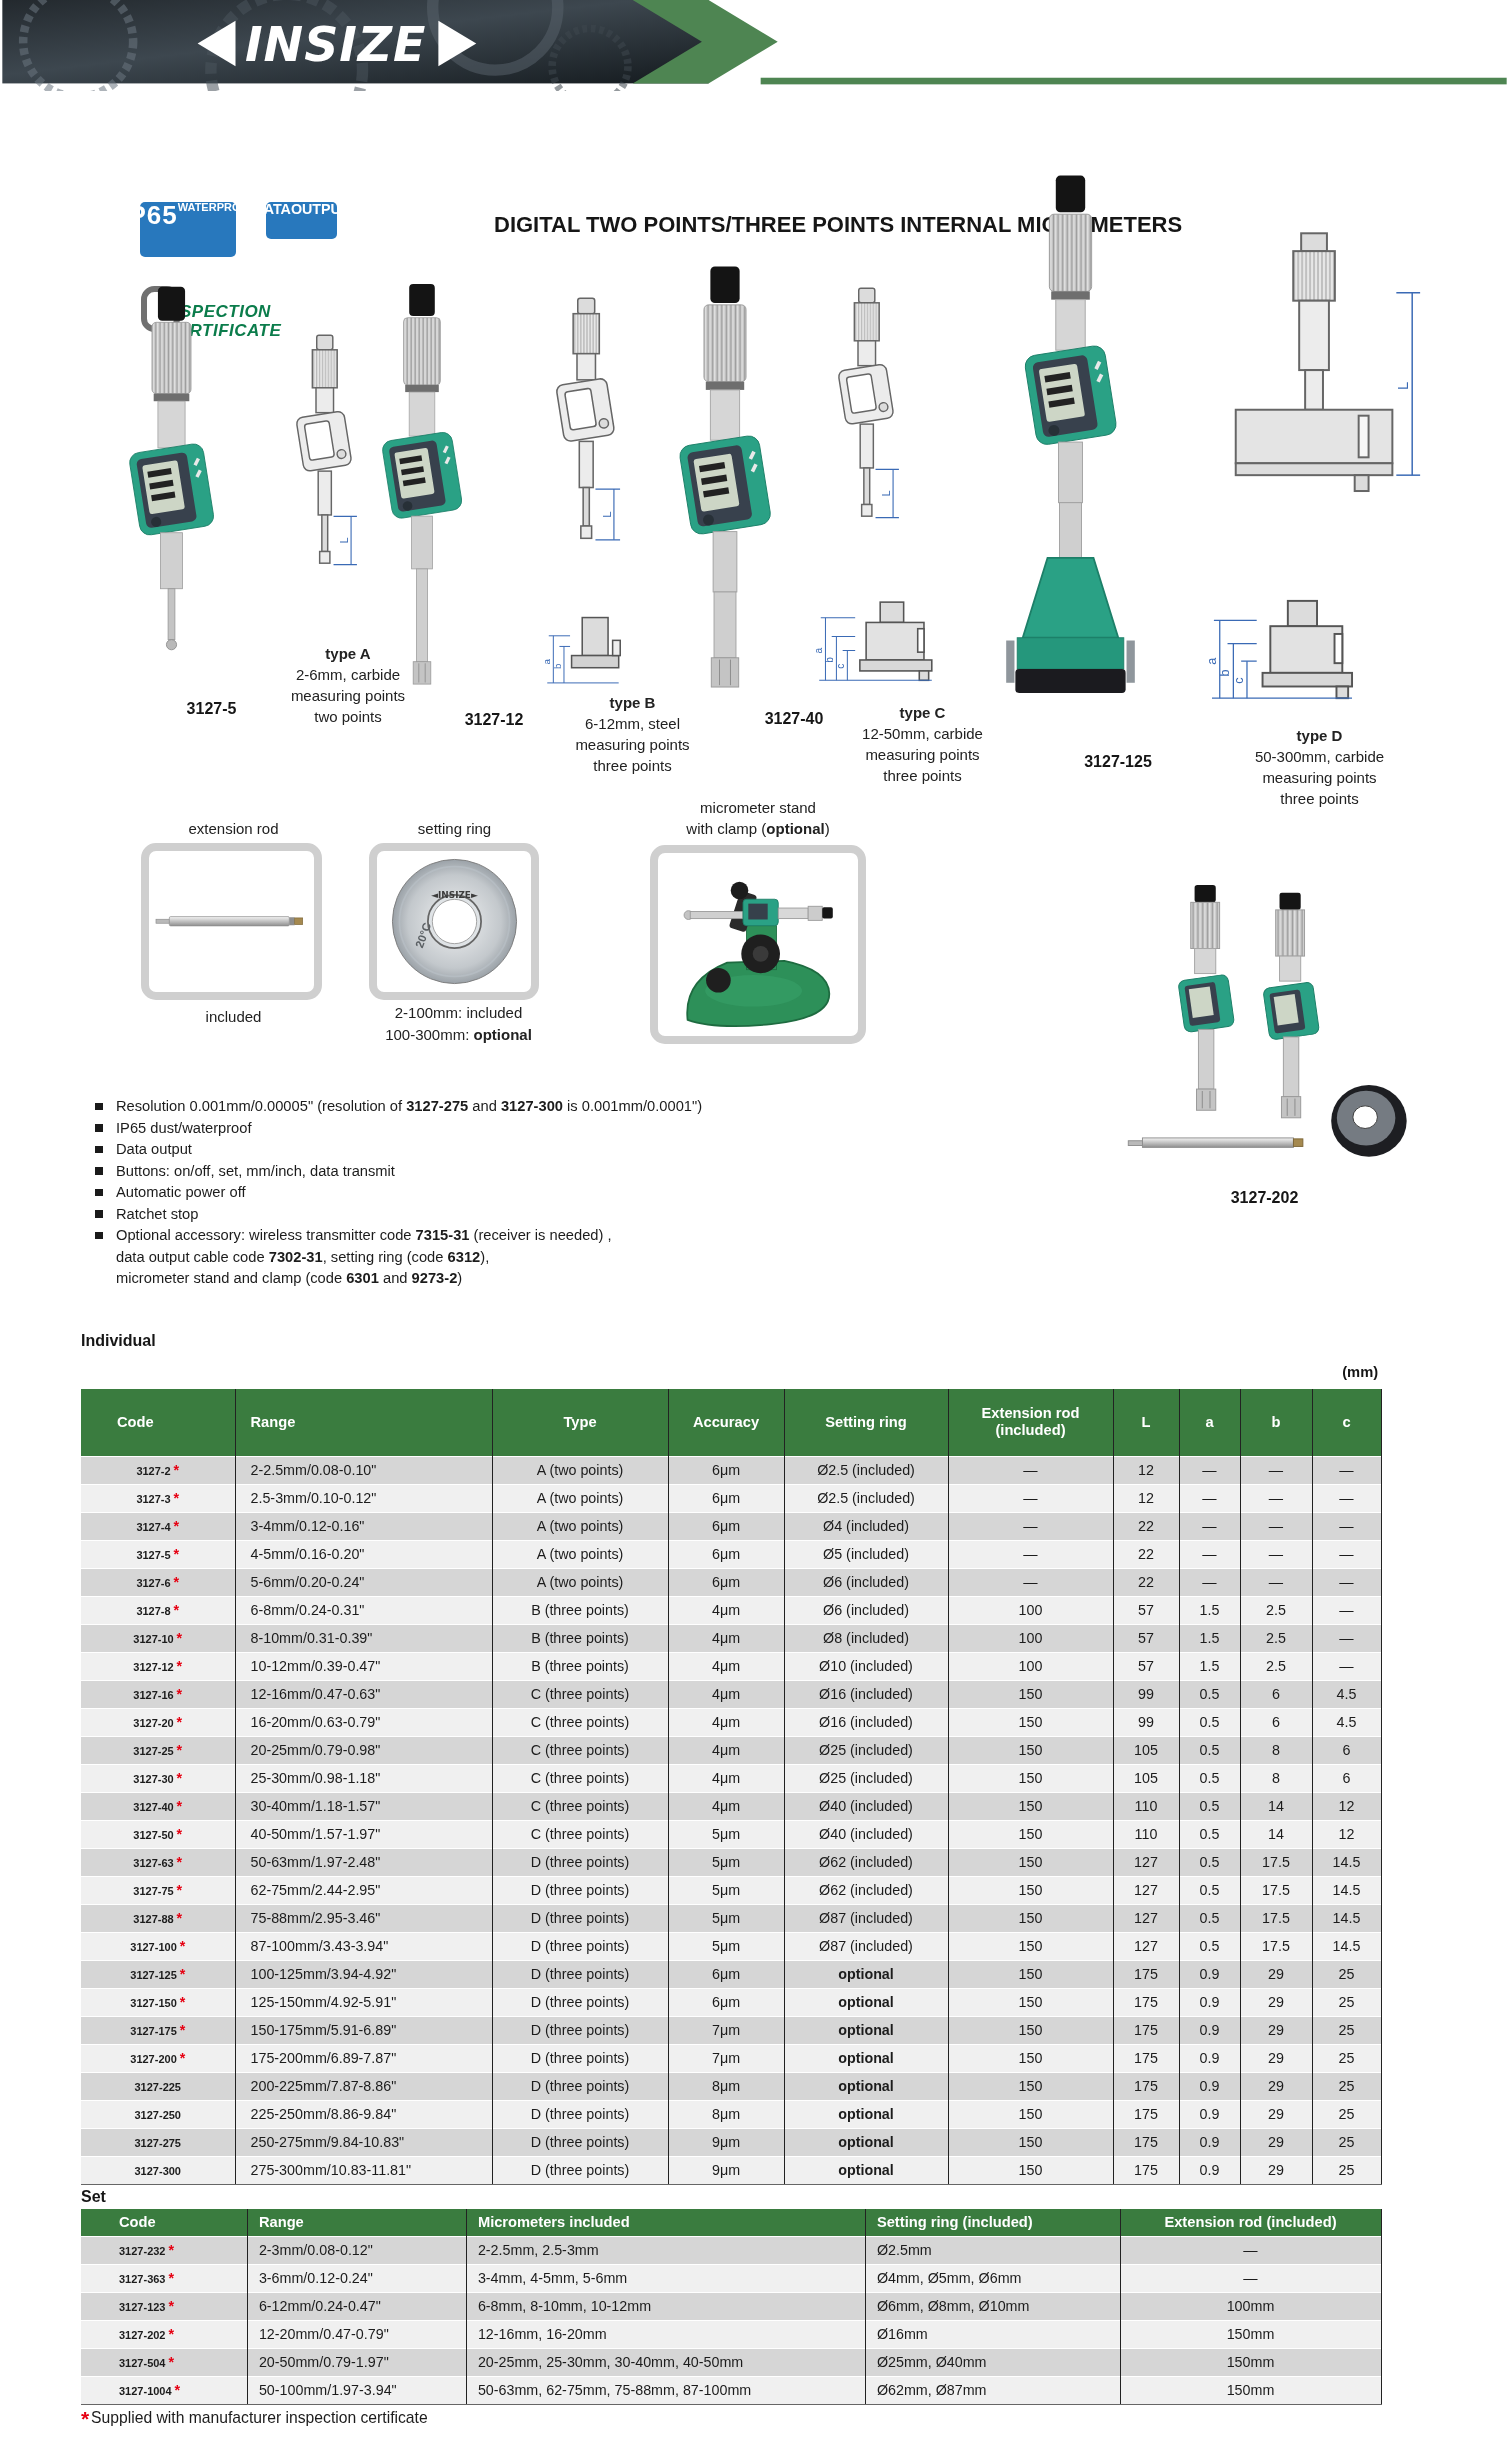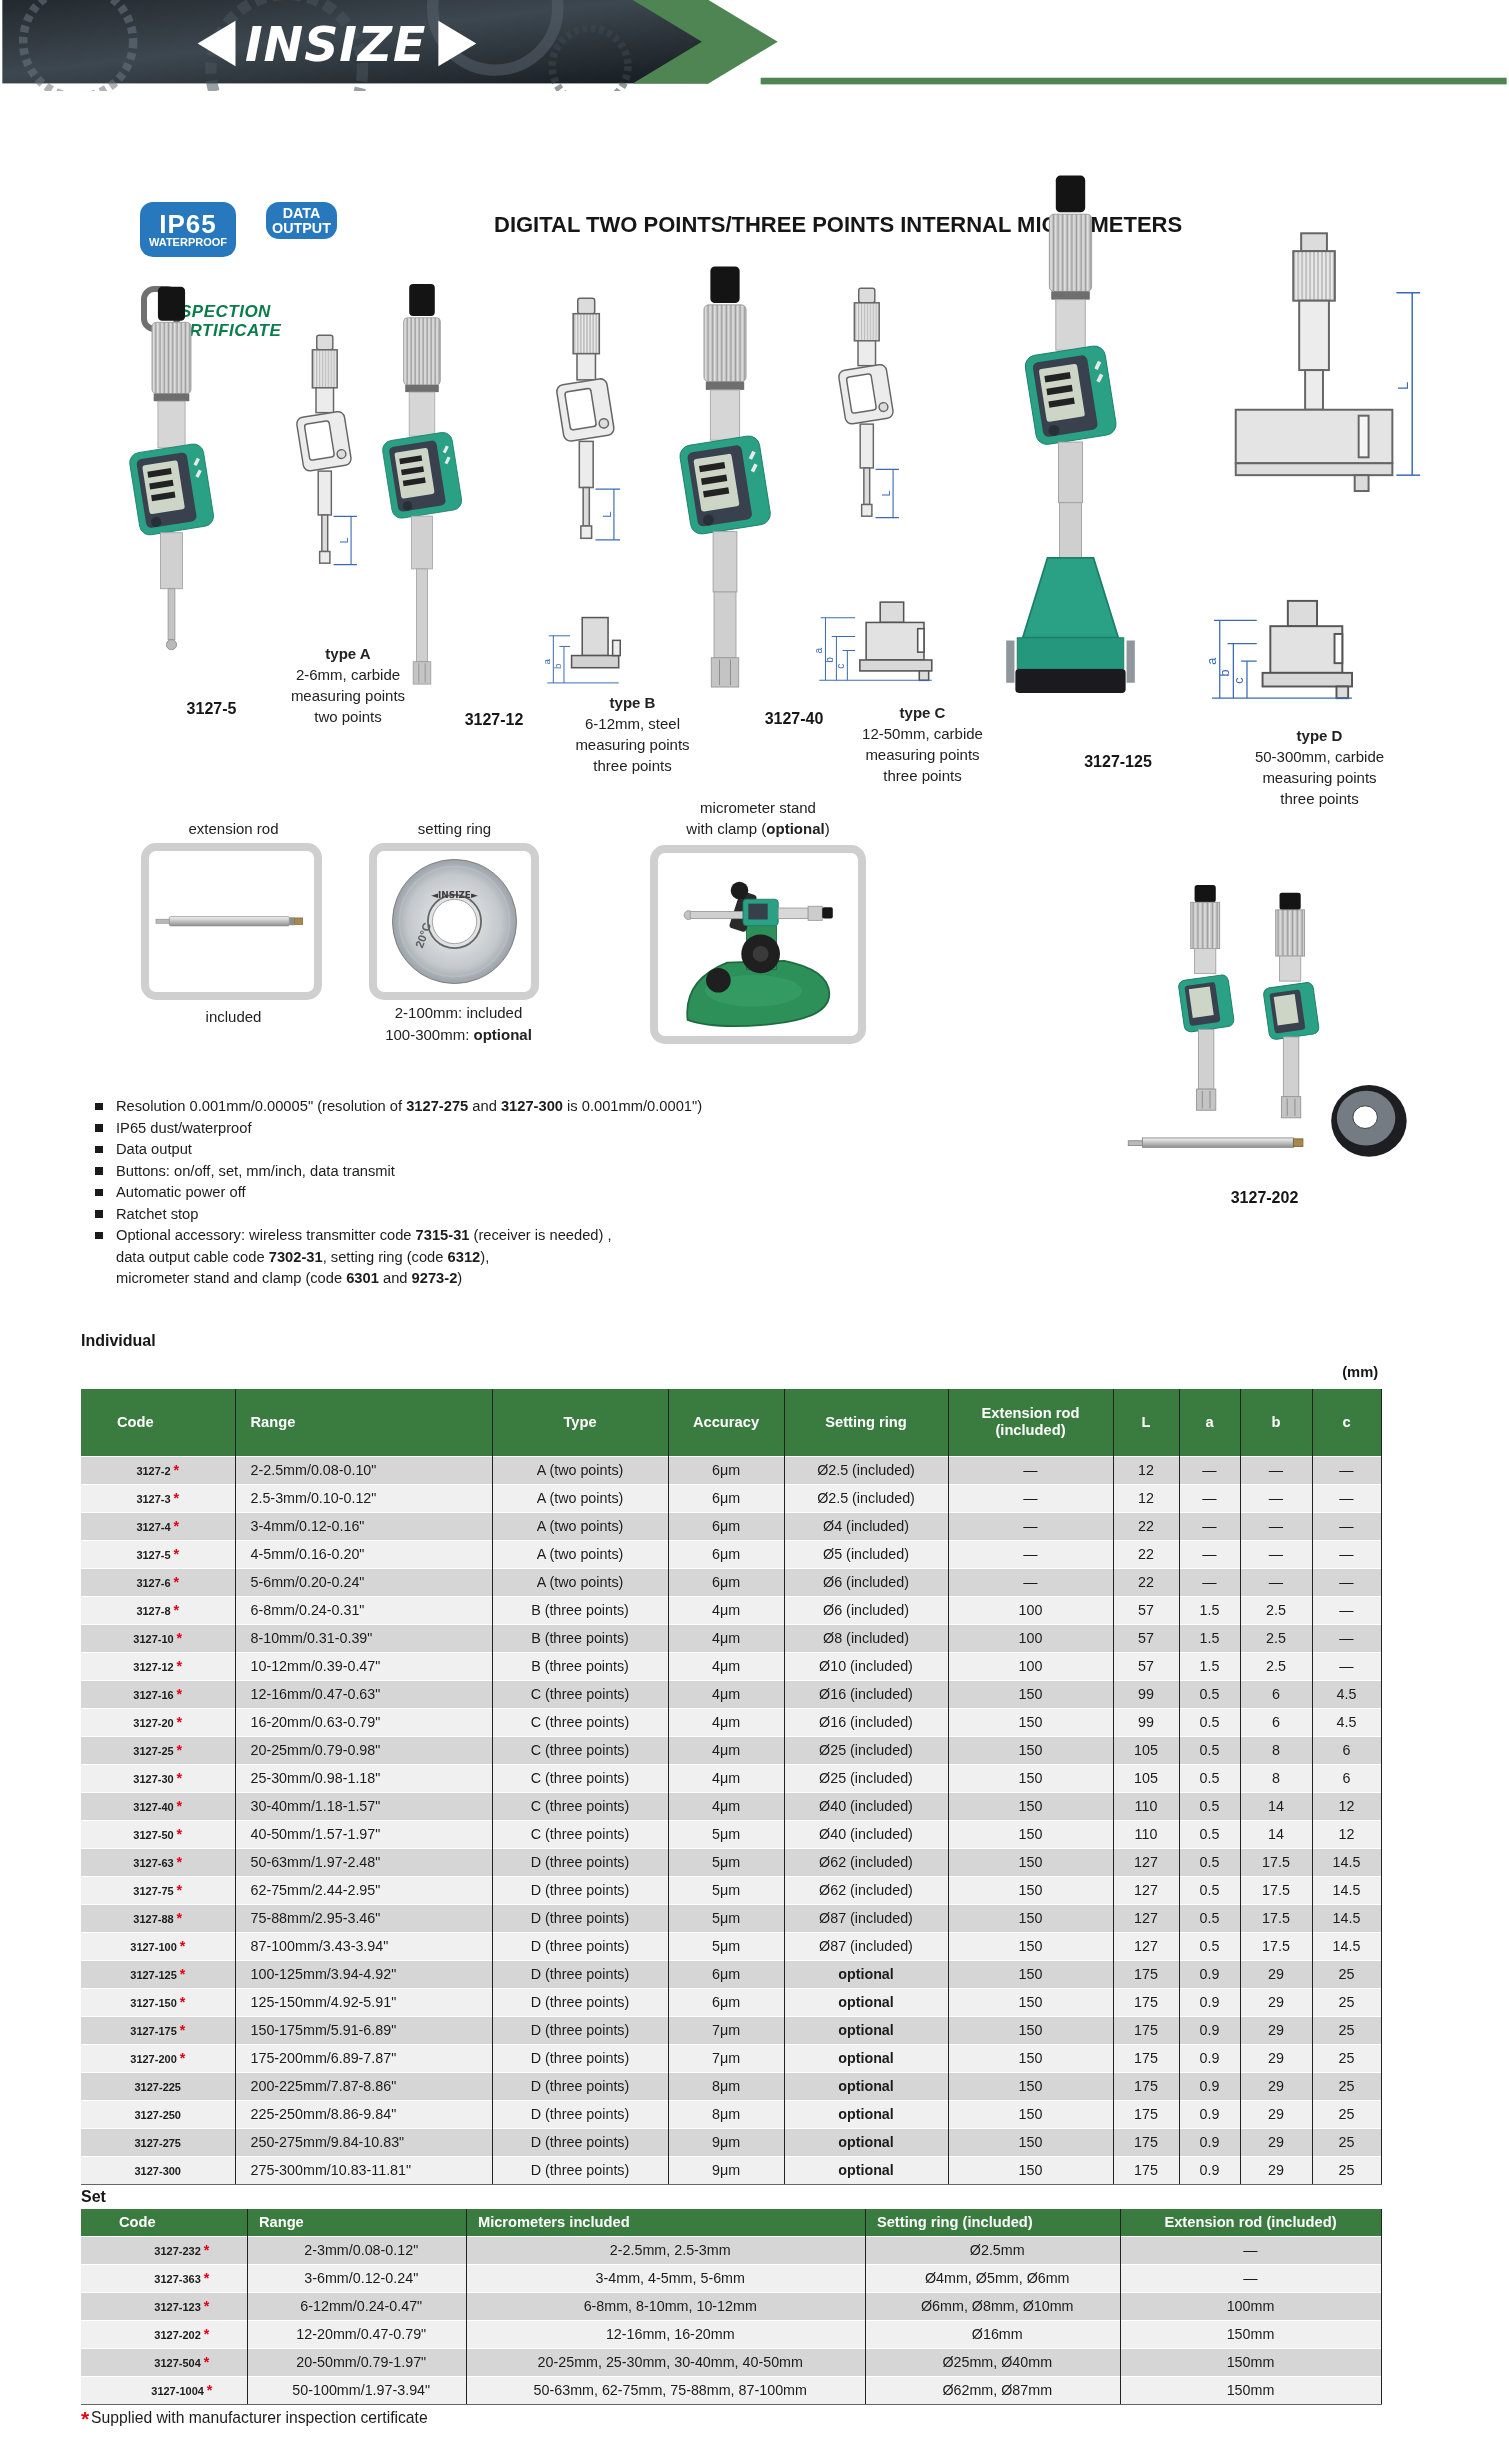--- a/index.html
+++ b/index.html
@@ -1,21 +1,21 @@
 <!DOCTYPE html>
 <html style="font-size:15px"><head>
 <meta charset="utf-8">
 <style>
   html,body{margin:0;padding:0;background:#fff}
   body{font-family:"Liberation Sans",sans-serif;color:#1a1a1a}
   .page{position:relative;width:1509px;height:2445px;background:#fff;overflow:hidden}
   .abs{position:absolute}
   
-  .badge{position:absolute;background:#2878bd;color:#fff;border-radius:13px;text-align:center;
-         display:flex;flex-direction:column;justify-content:center;line-height:1.02}
+  .badge{position:absolute;background:#2878bd;color:#fff;border-radius:5px;text-align:center;
+         display:flex;flex-direction:row;justify-content:center;line-height:1.02}
   .badge .b-top{font-weight:bold}
   .badge .b-bot{font-weight:bold}
   #badge-ip65{left:140px;top:202px;width:96px;height:55px}
   #badge-ip65 .b-top{font-size:26px;letter-spacing:1px}
   #badge-ip65 .b-bot{font-size:11px}
   #badge-data{left:266px;top:202px;width:71px;height:37px}
   #badge-data .b-top{font-size:14.3px}
   #badge-data .b-bot{font-size:14.3px}
   
   .main-title{position:absolute;left:494px;top:212px;width:961px;font-size:22px;font-weight:bold;color:#161616}
@@ -54,21 +54,21 @@
   .t tr.rd td{background:#d6d6d6}
   .t tr.rl td{background:#f0f0f0}
   .t tbody tr:last-child td{border-bottom:1.9px solid #666}
   #individual-table th{height:63px}
   #individual-table td{height:25px}
   #individual-table th:first-child{text-align:left;padding-left:36px}
   #individual-table th:nth-child(2),#individual-table td:nth-child(2){text-align:left;padding-left:15px}
   #set-table th{height:23px;text-align:left;padding-left:11.4px}
   #set-table th:first-child{padding-left:38px}
   #set-table th:last-child{text-align:center;padding-left:1.9px}
-  #set-table td{height:25px;text-align:center;padding-left:11.4px}
+  #set-table td{height:25px;text-align:left;padding-left:11.4px}
   #set-table td:first-child{padding-left:38px}
   #set-table td:last-child{text-align:center;padding-left:1.9px}
   .code{font-weight:bold;font-size:11px}
   .star{color:#e60012;font-weight:bold;margin-left:2.9px}
   td.opt{font-weight:bold}
   
   .footnote{position:absolute;left:81px;top:2404px;font-size:15.7px;color:#1c1c1c}
   .footnote .fstar{color:#e60012;font-weight:bold;font-size:21px;position:relative;top:2.9px;margin-right:1.9px}
 </style>
 </head>

